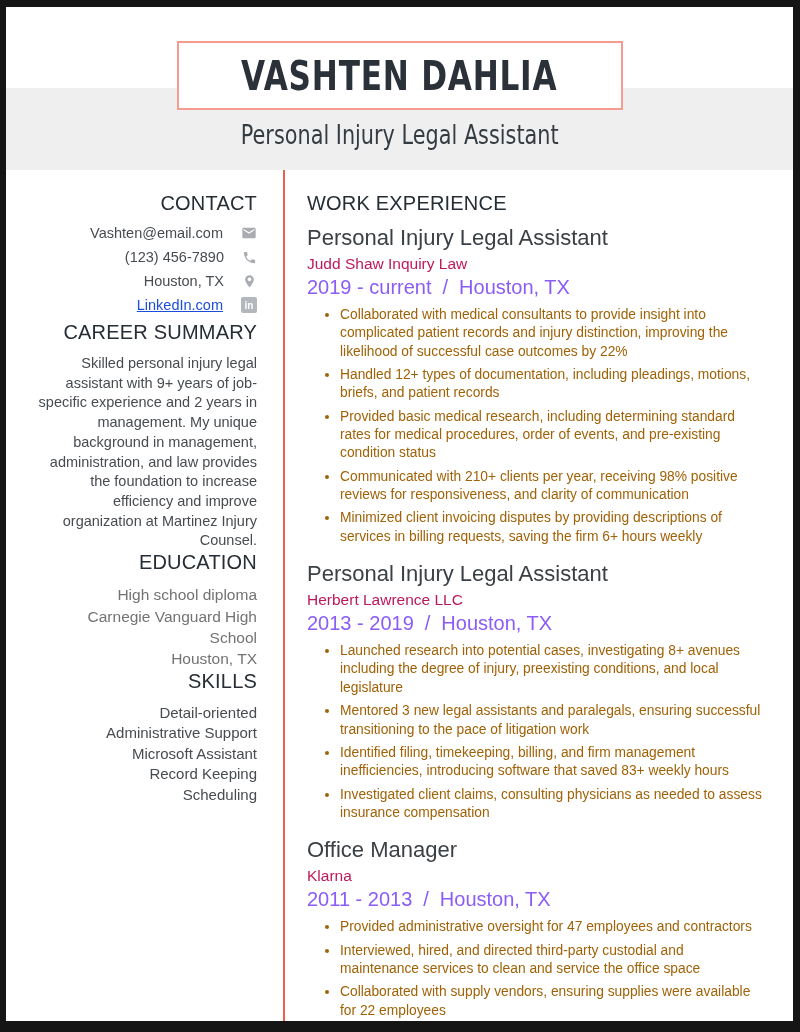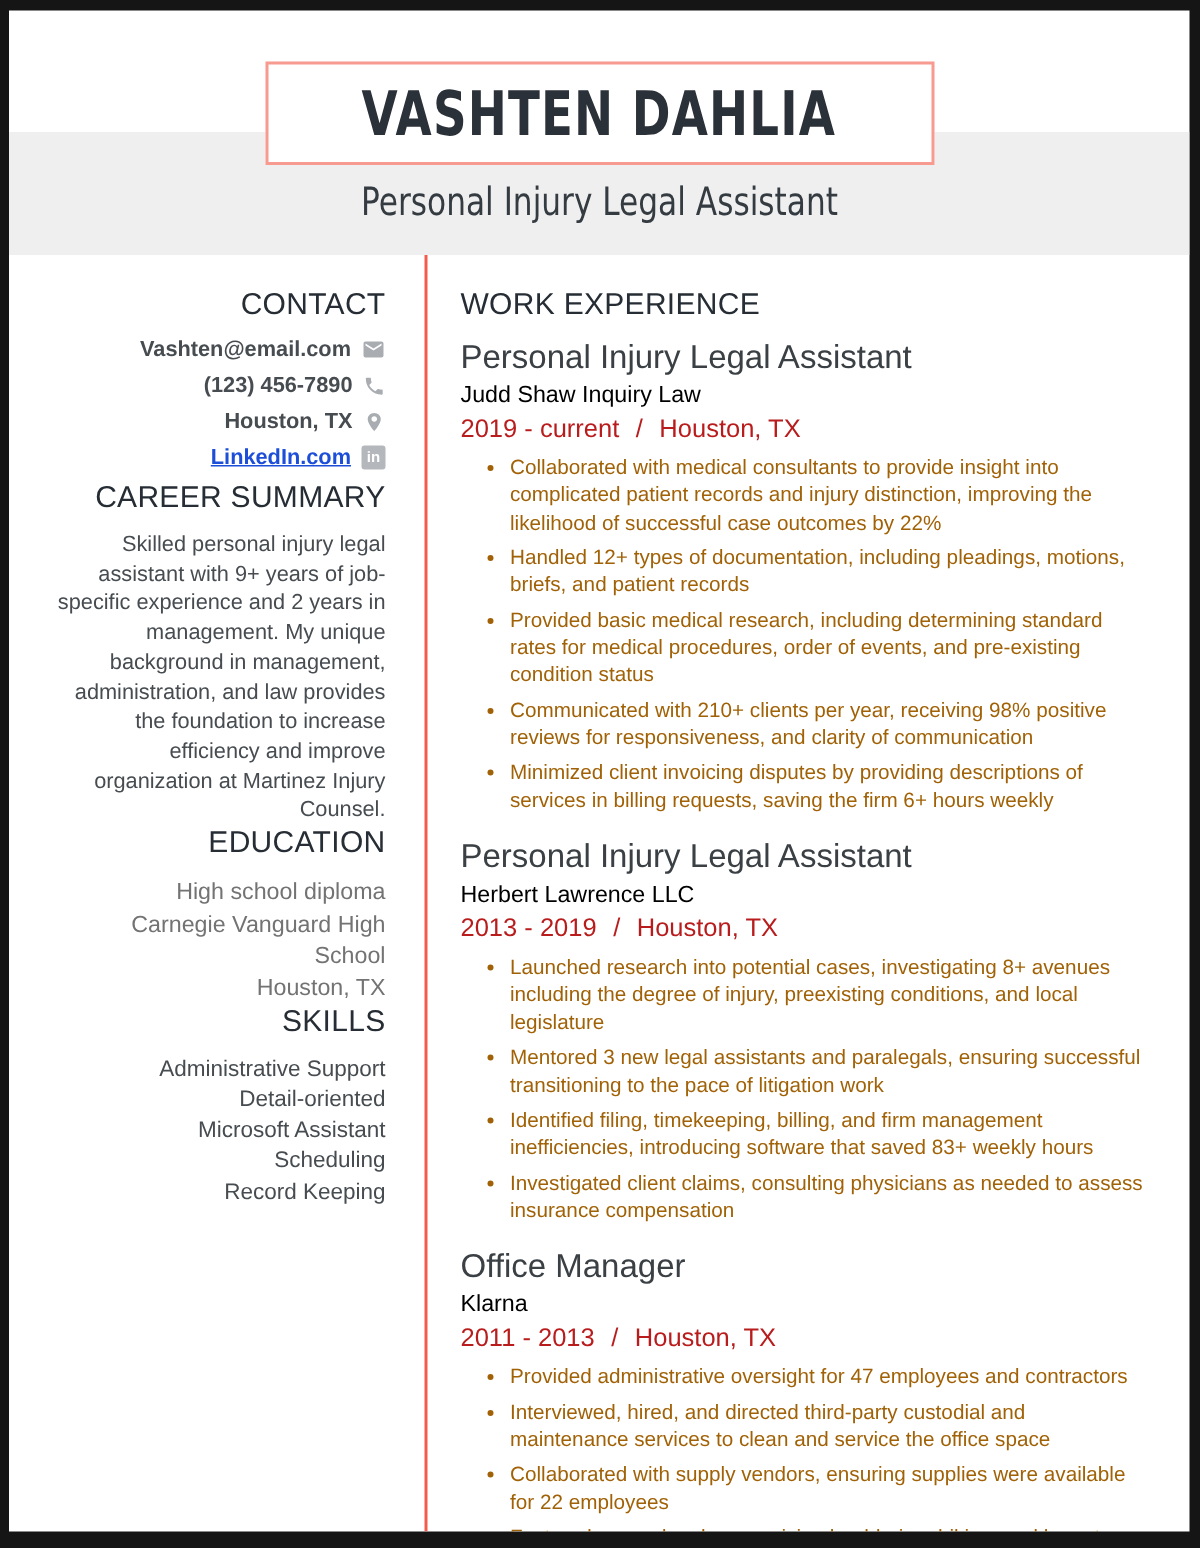--- a/index.html
+++ b/index.html
@@ -33,39 +33,39 @@
 
   
   .content { display:flex; height:851px; }
   .sidebar { width:277px; padding:22px 26px 0 30px; text-align:right; }
   .divider { width:2px; background:#f25c4d; }
   .main { flex:1; padding:22px 28px 0 22px; }
 
   h2.section { font-size:20px; font-weight:normal; color:#262d35; margin-bottom:10px; letter-spacing:0.2px; }
 
   
-  .contact-row { display:flex; justify-content:flex-end; align-items:center; gap:7px; margin-bottom:8px; font-size:14.5px; color:#474c51;font-weight:bold; }
+  .contact-row { display:flex; justify-content:flex-end; align-items:center; gap:18px; margin-bottom:8px; font-size:14.5px; color:#474c51; }
   .contact-row .icon { flex:0 0 auto; display:inline-flex; }
   .icon svg { display:block; }
   .link { color:#1d4ed8; text-decoration:underline; cursor:pointer; }
   .li-badge {
     width:16px; height:16px; background:#b4b8bc; border-radius:2px; display:inline-flex;
     align-items:center; justify-content:center; color:#fff; font-size:10px; font-weight:bold;
   }
   .li-badge::after { content:"in"; }
   .sb-section { }
   .summary { font-size:14.5px; line-height:1.36; color:#474c51; }
   .edu-line { font-size:15.5px; line-height:1.38; color:#737373; }
   .skill { font-size:15px; line-height:1.37; color:#474c51; }
 
   
   .job { margin-top:15px; }
   .job-title { font-size:22px; font-weight:normal; color:#3b4045; }
-  .company { font-size:15.5px; color:#000000; margin-top:4px; }
-  .meta { font-size:17px; color:#b91c1c; margin-top:3px; }
+  .company { font-size:15.5px; color:#be185d; margin-top:4px; }
+  .meta { font-size:20px; color:#8b5cf6; margin-top:3px; }
   .meta .sep { margin:0 11px; }
   ul.bullets { margin-top:7px; padding-left:33px; }
   ul.bullets li { font-size:13.8px; line-height:1.33; color:#a16207; margin-bottom:5px; }
 </style>
 </head>
 <body>
 
 <div class="page">
 
   <header class="header">
@@ -125,25 +125,25 @@
 
       <section class="sb-section">
         <h2 class="section">EDUCATION</h2>
         <div class="edu-line">High school diploma</div>
         <div class="edu-line">Carnegie Vanguard High School</div>
         <div class="edu-line">Houston, TX</div>
       </section>
 
       <section class="sb-section">
         <h2 class="section">SKILLS</h2>
+        <div class="skill">Detail-oriented</div>
         <div class="skill">Administrative Support</div>
-        <div class="skill">Detail-oriented</div>
         <div class="skill">Microsoft Assistant</div>
+        <div class="skill">Record Keeping</div>
         <div class="skill">Scheduling</div>
-        <div class="skill">Record Keeping</div>
       </section>
 
     </aside>
 
     <div class="divider"></div>
 
     <main class="main">
       <h2 class="section">WORK EXPERIENCE</h2>
 
       <article class="job" style="margin-top:0;">

